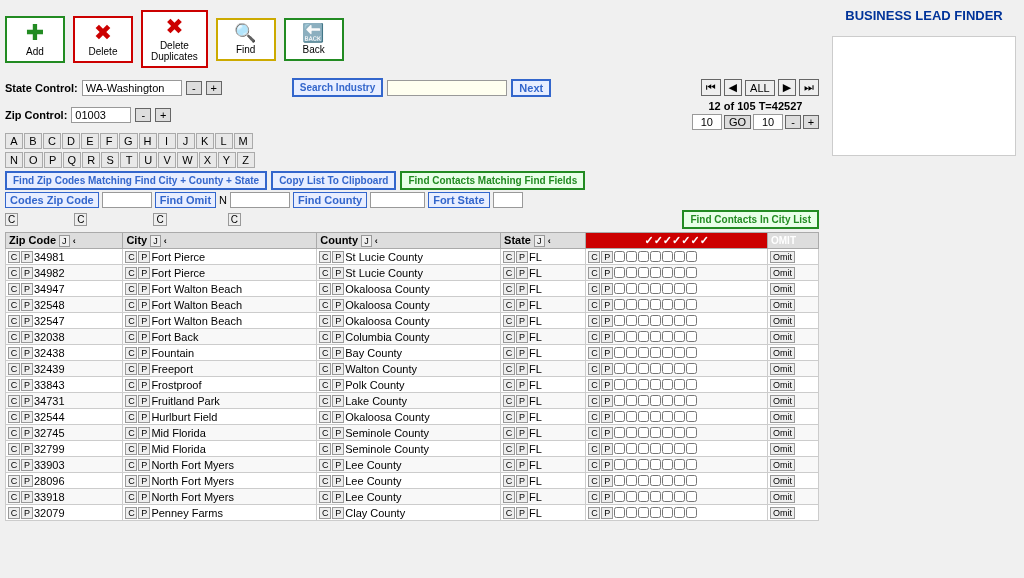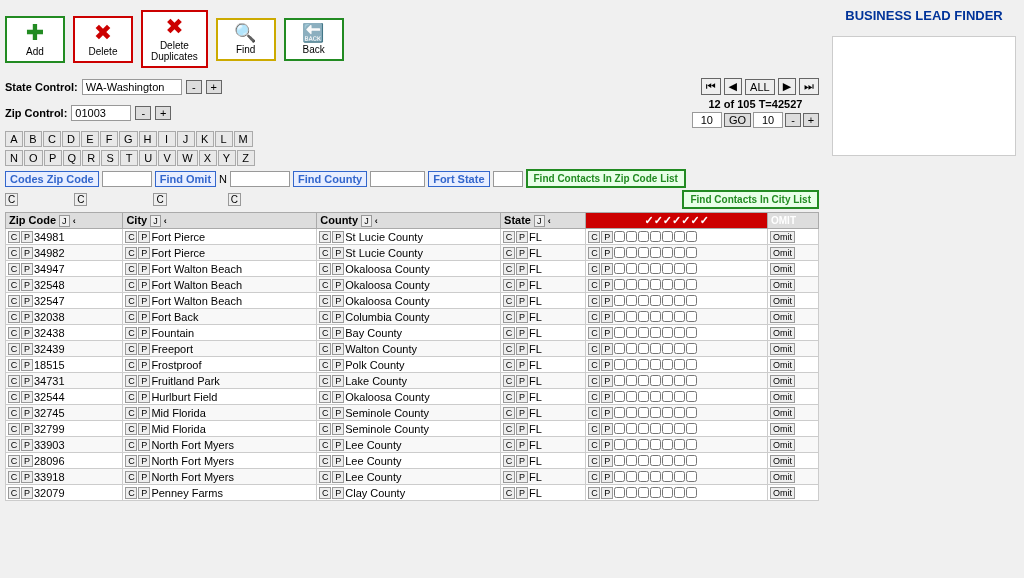--- a/index.html
+++ b/index.html
@@ -92,20 +92,25 @@
       </button>
     </div>
 
     <div style="display:flex; gap:10px; align-items:center; margin-bottom:3px; flex-wrap:wrap;">
       <div style="display:flex; align-items:center; gap:4px;">
         <span class="control-label">State Control:</span>
         <input class="control-input" style="width: 100px;" value="WA-Washington">
         <button class="small-btn">-</button>
         <button class="small-btn">+</button>
       </div>
+      <div style="display:flex; align-items:center; gap:4px; margin-left:60px;">
+        <button class="action-btn">Search Industry</button>
+        <input class="search-input-field" value="" style="">
+        <button class="next-btn">Next</button>
+      </div>
       <div style="display:flex; align-items:center; gap:3px; margin-left:auto;">
         <button class="nav-btn">⏮</button>
         <button class="nav-btn">◀</button>
         <button class="nav-btn">ALL</button>
         <button class="nav-btn">▶</button>
         <button class="nav-btn">⏭</button>
       </div>
     </div>
 
     <div style="display:flex; gap:10px; align-items:center; margin-bottom:3px;">
@@ -151,32 +156,36 @@
       <button class="alpha-btn">S</button>
       <button class="alpha-btn">T</button>
       <button class="alpha-btn">U</button>
       <button class="alpha-btn">V</button>
       <button class="alpha-btn">W</button>
       <button class="alpha-btn">X</button>
       <button class="alpha-btn">Y</button>
       <button class="alpha-btn">Z</button>
     </div>
 
+    <div style="display:flex; gap:4px; margin-bottom:2px; align-items:center; flex-wrap:wrap;">
+      <button class="action-btn">Find Zip Codes Matching Find City + County + State</button>
+      <button class="action-btn">Copy List To Clipboard</button>
+      <button class="action-btn-green">Find Contacts Matching Find Fields</button>
+    </div>
 
     <div style="display:flex; gap:3px; margin-bottom:2px; align-items:center;">
       <button class="find-field" style="min-width:80px;">Codes Zip Code</button>
       <input class="find-input" value="" style="width: 50px;">
       <button class="find-field" style="min-width:60px;">Find Omit</button>
       <span style="font-size:11px;">N</span>
       <input class="find-input" value="" style="width: 60px;">
       <button class="find-field" style="min-width:70px;">Find County</button>
       <input class="find-input" value="" style="width: 55px;">
       <button class="find-field" style="min-width:60px;">Fort State</button>
       <input class="find-input" value="" style="width: 30px;">
-      <button class="action-btn-green">Find Contacts In Zip Code List</button>
     </div>
     <div style="display:flex; gap:3px; margin-bottom:3px; align-items:center;">
       <span class="c-label">C</span>
       <span style="width:50px;display:inline-block;"></span>
       <span class="c-label">C</span>
       <span style="width:60px;display:inline-block;"></span>
       <span class="c-label">C</span>
       <span style="width:55px;display:inline-block;"></span>
       <span class="c-label">C</span>
       <span style="margin-left:auto;">
@@ -561,21 +570,21 @@
       <input type="checkbox" class="tiny-check" style="">
     </div>
               </td>
               <td><button class="omit-btn">Omit</button></td>
             </tr>
             <tr>
               <td>
                 <div style="display:flex;align-items:center;gap:1px;">
       <button class="cp-btn">C</button>
       <button class="cp-btn">P</button>
-      <span>18515</span>
+      <span>33843</span>
     </div>
               </td>
               <td>
                 <div style="display:flex;align-items:center;gap:1px;">
       <button class="cp-btn">C</button>
       <button class="cp-btn">P</button>
       <span>Frostproof</span>
     </div>
               </td>
               <td>

